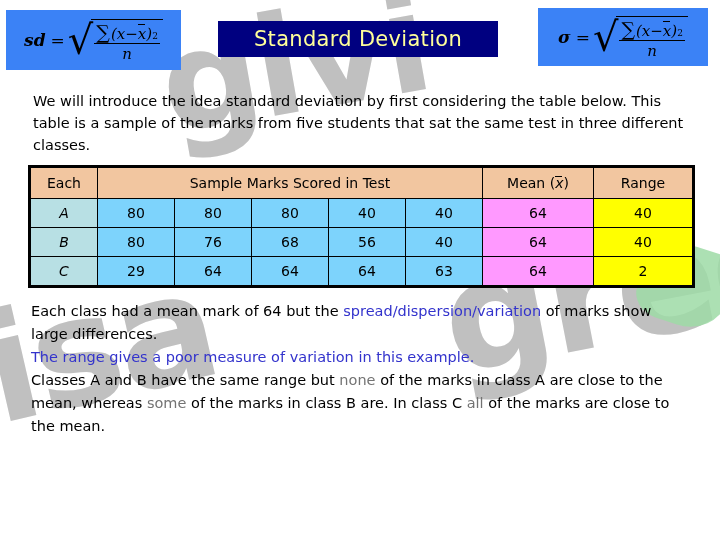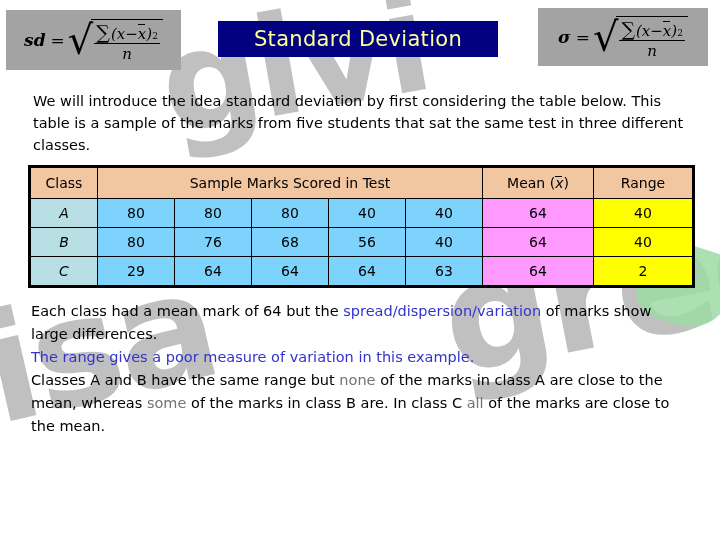--- a/index.html
+++ b/index.html
@@ -69,21 +69,21 @@
     height: 80px;
     background: #9ddba6;
     border-radius: 50% 12% 45% 30%;
     transform: rotate(18deg);
     opacity: .85;
   }
 
   
   .formula-box {
     position: absolute;
-    background: #a3a3a3;
+    background: #3b82f6;
     z-index: 2;
     color: #000;
     font-family: "DejaVu Serif", serif;
     display: flex;
     align-items: center;
     justify-content: center;
   }
   .formula-left  { left: 6px;   top: 10px; width: 175px; height: 60px; }
   .formula-right { right: 12px; top: 8px;  width: 170px; height: 58px; }
 
@@ -298,21 +298,21 @@
 
   <div class="title-banner">
     <span>Standard Deviation</span>
   </div>
 
   <div class="intro">We will introduce the idea standard deviation by first considering the table below. This table is a sample of the marks from five students that sat the same test in three different classes.</div>
 
   <table class="marks-table">
     <thead>
       <tr>
-        <th class="col-class">Class</th>
+        <th class="col-class">Each</th>
         <th class="col-mark" colspan="5">Sample Marks Scored in Test</th>
         <th class="col-mean mean-head"><span>Mean (</span><span class="xb">x</span><span>)</span></th>
         <th class="col-range">Range</th>
       </tr>
     </thead>
     <tbody>
       <tr>
         <td class="cell-class col-class">A</td>
         <td class="cell-mark col-mark">80</td>
         <td class="cell-mark col-mark">80</td>

